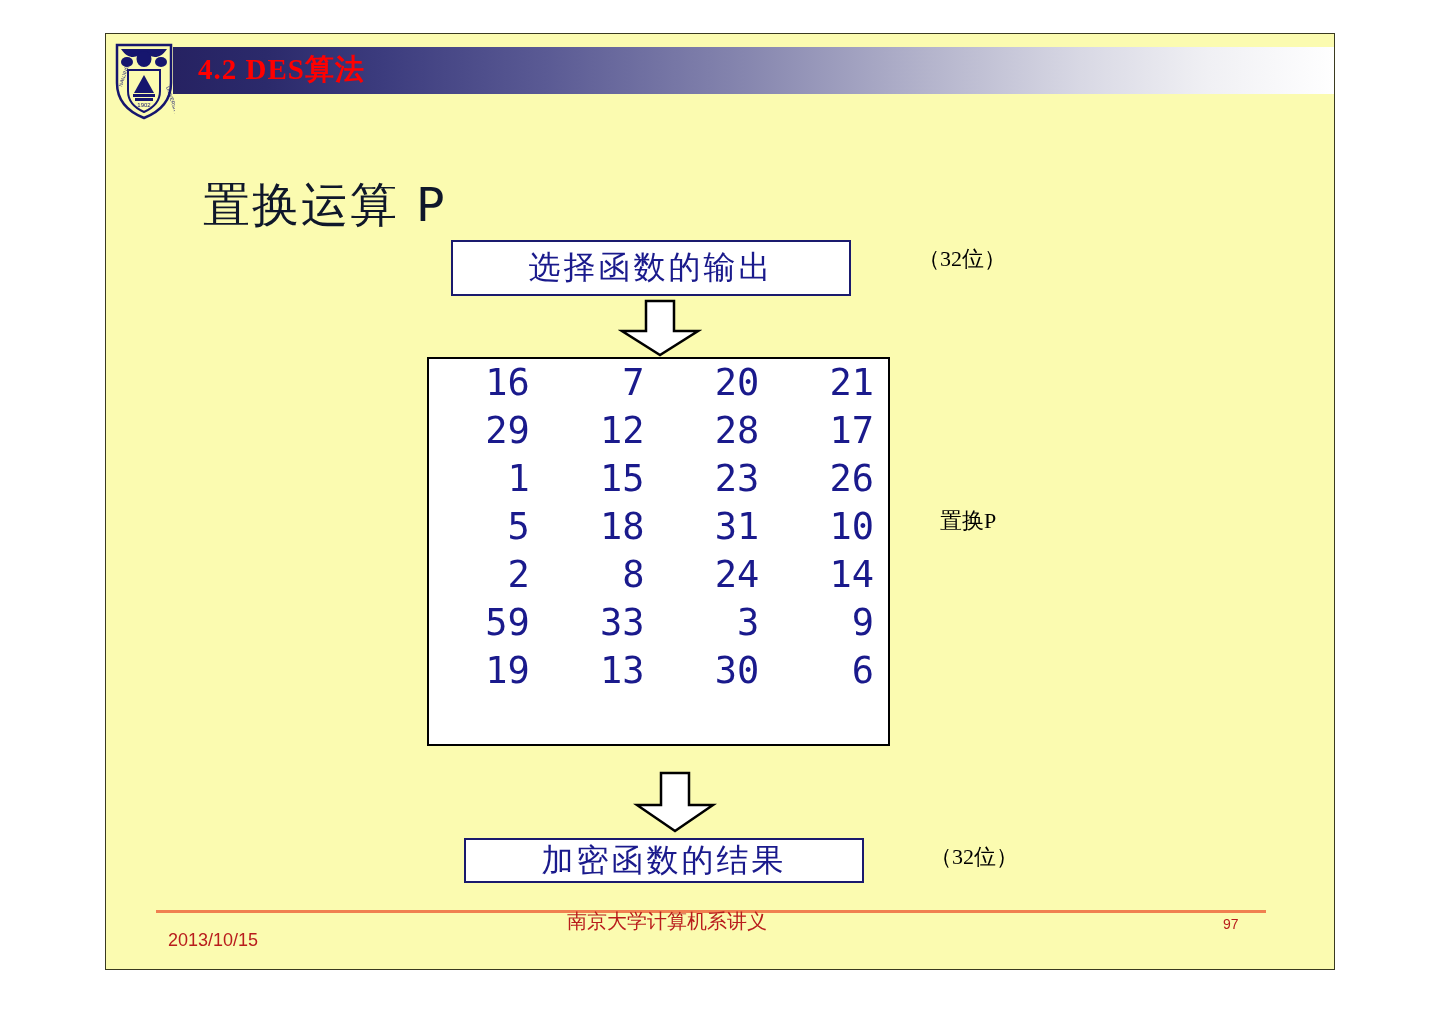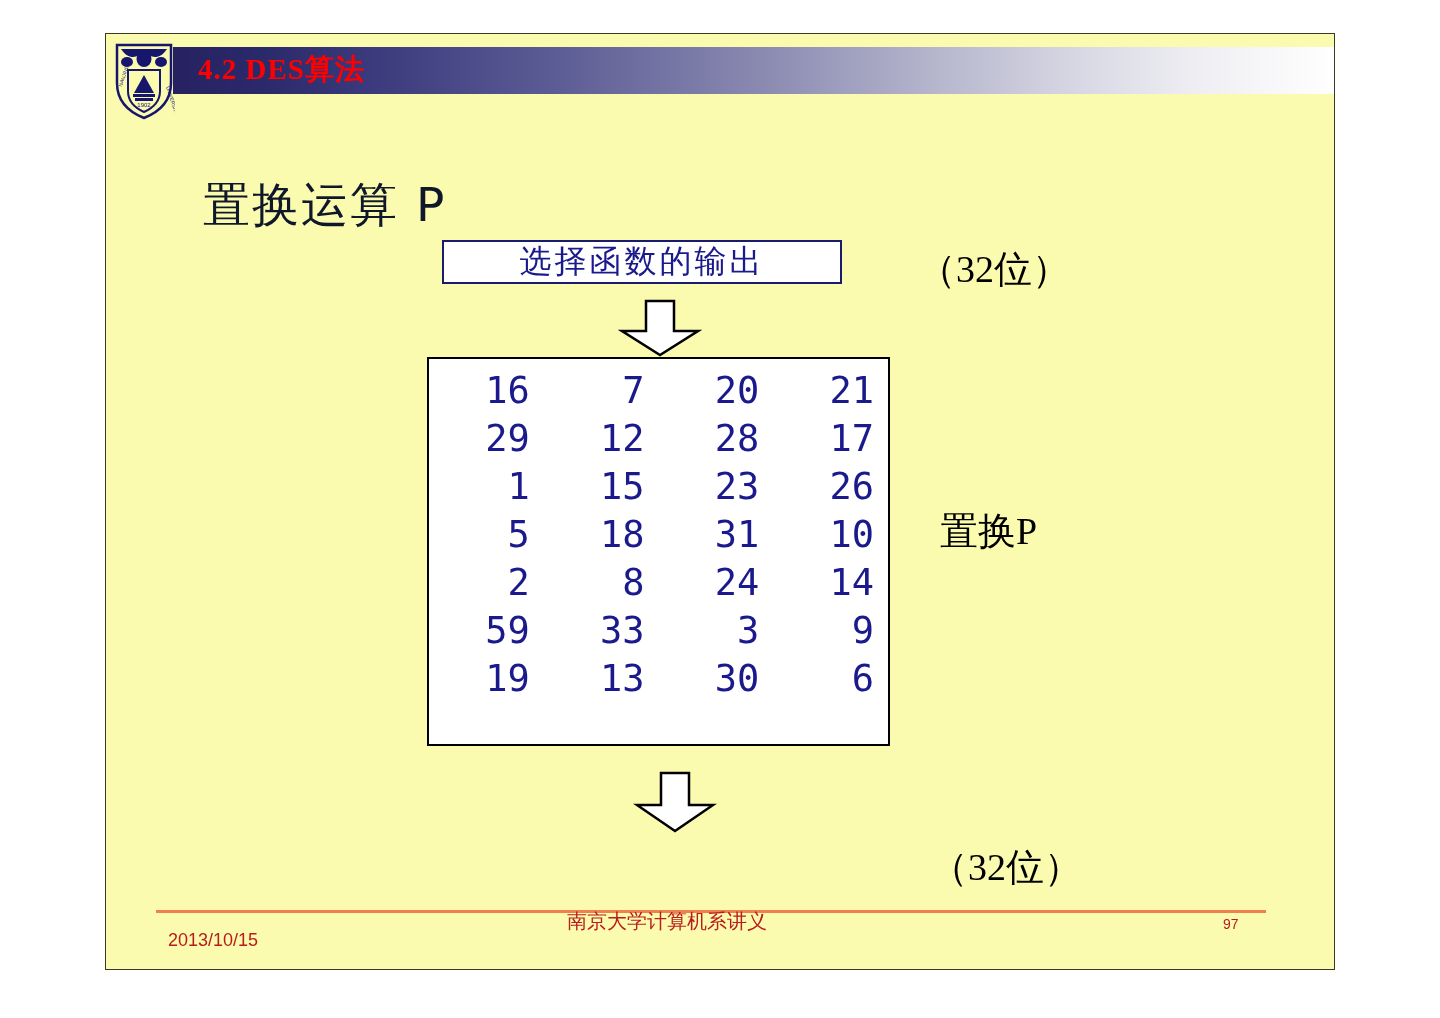--- a/index.html
+++ b/index.html
@@ -88,38 +88,38 @@
     display: flex;
     align-items: center;
     justify-content: center;
     font-family: "Liberation Serif", serif;
     font-size: 32px;
     color: #1a1a8c;
     letter-spacing: 3px;
   }
 
   #box-top {
-    left: 336px;
+    left: 345px;
     top: 206px;
     width: 400px;
-    height: 44px;
+    height: 56px;
   }
 
   #box-bottom {
     left: 358px;
     top: 804px;
     width: 400px;
     height: 45px;
   }
 
   
   .side-label {
     position: absolute;
     font-family: "Liberation Serif", serif;
-    font-size: 38px;
+    font-size: 22px;
     color: #000000;
     white-space: nowrap;
   }
 
   #label-bits-top   { left: 812px; top: 210px; }
   #label-bits-bottom{ left: 824px; top: 808px; }
   #label-permP      { left: 834px; top: 472px; }
 
   
   .arrow { position: absolute; }
@@ -129,21 +129,21 @@
   
   #perm-table {
     position: absolute;
     left: 321px;
     top: 323px;
     width: 463px;
     height: 389px;
     background: #ffffff;
     border: 2px solid #000000;
     box-sizing: border-box;
-    padding-top: 8px;
+    padding-top: 0;
   }
 
   #perm-table table {
     width: 100%;
     border-collapse: collapse;
     font-family: "DejaVu Sans Mono", monospace;
     font-size: 37px;
     color: #1a1a8c;
   }
 
@@ -265,20 +265,21 @@
   </div>
 
   <div id="label-permP" class="side-label">置换P</div>
 
   <div id="arrow-bottom" class="arrow">
     <svg viewBox="0 0 84 62" width="84" height="62" aria-hidden="true">
       <polygon points="28,2 56,2 56,34 80,34 42,60 4,34 28,34" fill="#ffffff" stroke="#000000" stroke-width="2.5"></polygon>
     </svg>
   </div>
 
+  <div id="box-bottom" class="flow-box">加密函数的结果</div>
 
   <div id="label-bits-bottom" class="side-label">（32位）</div>
 
   <div id="footer-rule"></div>
   <div id="footer-date" class="footer-text">2013/10/15</div>
   <div id="footer-center" class="footer-text">南京大学计算机系讲义</div>
   <div id="footer-page" class="footer-text">97</div>
 
 </div>
 

